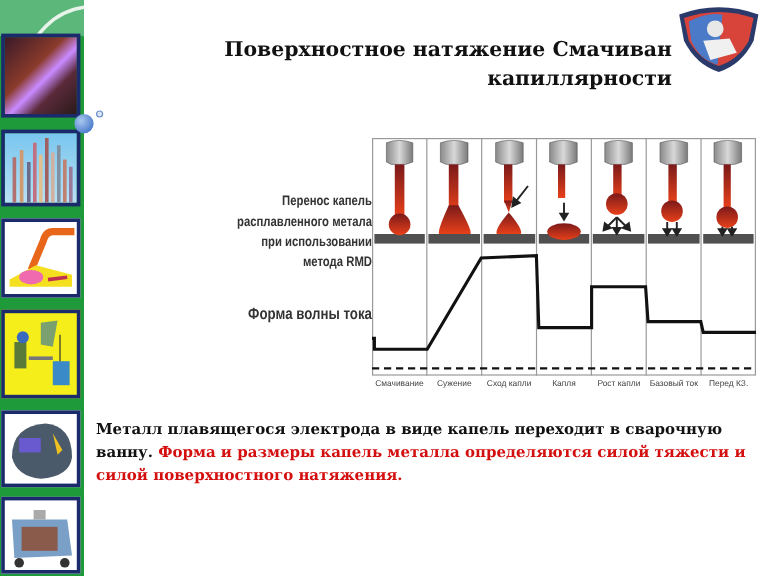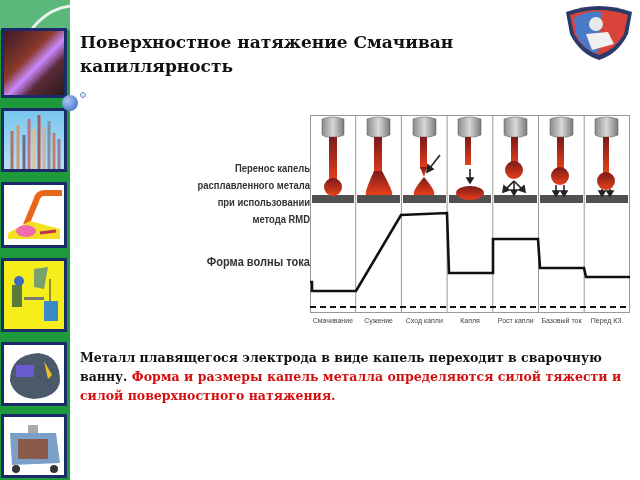--- a/index.html
+++ b/index.html
@@ -6,21 +6,21 @@
   html, body { width:640px; height:480px; overflow:hidden; background:#ffffff; }
   body { position:relative; font-family:"DejaVu Serif", serif; }
 
   .sidebar { position:absolute; left:0; top:0; width:70px; height:480px; background:#1f9a3a; }
   .sidebar .topdeco { position:absolute; left:0; top:0; width:70px; height:30px; background:#5cb87a; overflow:hidden; }
   .sidebar .topdeco::after { content:""; position:absolute; left:20px; top:4px; width:110px; height:110px; border-radius:50%; border:3px solid #e8f4ea; }
   .thumb { position:absolute; left:1px; width:66px; border:3px solid #1b2a6b; overflow:hidden; }
   .orb { position:absolute; left:62px; top:95px; width:16px; height:16px; border-radius:50%; background:radial-gradient(circle at 35% 35%, #a9c8f0, #2f64c0); }
   .orb-small { position:absolute; left:80px; top:92px; width:6px; height:6px; border-radius:50%; border:1px solid #6b8fc8; background:#dbe7f7; }
 
-  .title { position:absolute; left:80px; top:30px; width:480px; text-align:left; font-weight:bold; font-size:17px; color:#111; line-height:24px; }
+  .title { position:absolute; left:80px; top:30px; width:480px; text-align:right; font-weight:bold; font-size:17px; color:#111; line-height:24px; }
 
   .logo { position:absolute; left:562px; top:4px; width:74px; height:58px; }
 
   .diagram { position:absolute; left:310px; top:115px; width:320px; height:215px; }
   .rmd-label { position:absolute; left:170px; top:160px; width:140px; text-align:right; font-family:"Liberation Sans", sans-serif; font-weight:bold; font-size:11.5px; line-height:17px; color:#333; transform:scaleX(0.82); transform-origin:right top; }
   .wave-label { position:absolute; left:160px; top:254px; width:150px; text-align:right; font-family:"Liberation Sans", sans-serif; font-weight:bold; font-size:13.5px; color:#333; transform:scaleX(0.82); transform-origin:right top; }
 
   .phase-labels { position:absolute; left:310px; top:312px; width:320px; height:18px; display:flex; font-family:"Liberation Sans", sans-serif; font-size:7px; color:#444; }
   .phase-labels span { flex:1; text-align:center; line-height:8px; display:flex; align-items:center; justify-content:center; }
 
@@ -88,21 +88,21 @@
       <circle cx="50" cy="52" r="4" fill="#333"></circle>
       <rect x="24" y="8" width="10" height="8" fill="#aaa"></rect>
     </svg>
   </div>
 </div>
 <div class="orb"></div>
 <div class="orb-small"></div>
 
 <div class="title">
   <div>Поверхностное натяжение Смачиван</div>
-  <div>капиллярность</div>
+  <div>капиллярности</div>
 </div>
 
 <div class="logo">
   <svg width="74" height="58" viewBox="0 0 74 58">
     <path d="M4 8 Q37 -4 70 8 L66 30 Q56 50 37 56 Q18 50 8 30 Z" fill="#2a3a6a"></path>
     <path d="M8 11 Q37 1 66 11 L62 30 Q53 46 37 51 Q21 46 12 30 Z" fill="#d8443a"></path>
     <path d="M12 14 Q26 6 40 8 L36 50 Q21 46 14 30 Z" fill="#4a7ac8"></path>
     <circle cx="34" cy="20" r="7" fill="#e8e8e8"></circle>
     <path d="M24 30 L46 28 L52 40 L30 46 Z" fill="#f0f0f0"></path>
   </svg>

